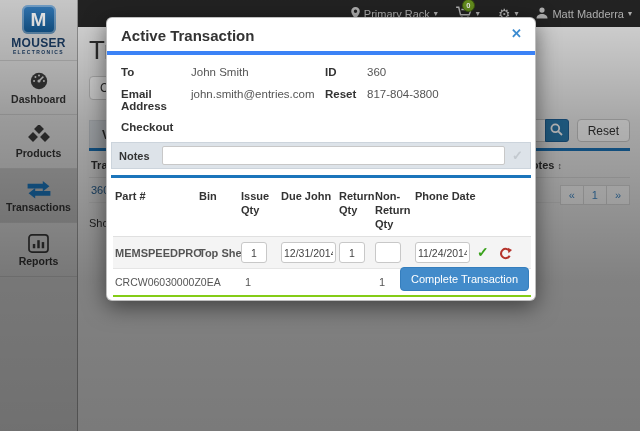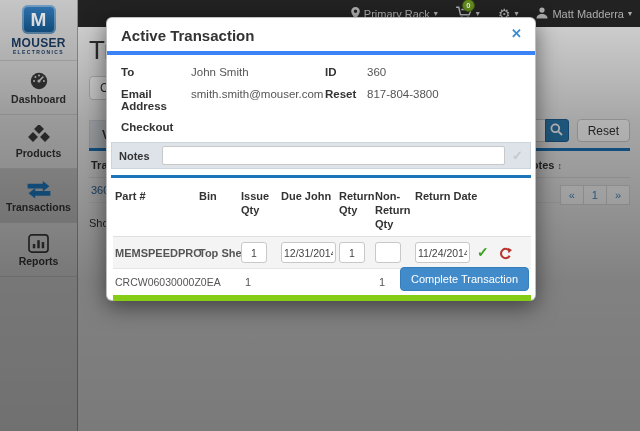--- a/index.html
+++ b/index.html
@@ -103,21 +103,21 @@
     font-size:11px;padding:0 4px;box-sizing:border-box;font-family:inherit;}
   .notes-check{color:#c3c9cf;font-weight:bold;font-size:13px;margin-left:7px;}
   .modal-blue-line{height:3px;background:#1b75bb;margin:6px 4px 0;}
   .mtable{width:418px;margin:0 6px;border-collapse:collapse;table-layout:fixed;font-size:11px;}
   .mtable th{
     text-align:left;font-weight:bold;color:#333;padding:12px 2px 5px;vertical-align:top;
     border-bottom:1px solid #e0e0e0;line-height:1.25;
   }
   .mtable td{padding:5px 2px;vertical-align:middle;color:#555;}
   .mtable tr.editing td{background:#f4f4f4;border-top:1px solid #e5e5e5;border-bottom:1px solid #e5e5e5;}
-  .mtable tr.readonly td{border-bottom:6px solid #84cc16;}
+  .mtable tr.readonly td{border-bottom:2px solid #84cc16;}
   .nowrap{white-space:nowrap;}
   .cell-part{font-weight:bold;color:#333;}
   .cell-part2{color:#666;font-size:10.5px;}
   .cell-input{
     height:21px;border:1px solid #c8c8c8;border-radius:3px;font-size:10.5px;
     padding:1px 2px;box-sizing:border-box;font-family:inherit;color:#444;background:#fff;
   }
   .inp-qty{width:26px;text-align:center;}
   .inp-date{width:55px;}
   .actions-cell{white-space:nowrap;}
@@ -282,21 +282,21 @@
     <button class="modal-close">✕</button>
   </div>
 
   <div class="detail-grid">
     <span class="d-label">To</span>
     <span>John Smith</span>
     <span class="d-label">ID</span>
     <span>360</span>
 
     <span class="d-label">Email Address</span>
-    <span>smith.smith@mouser.com</span>
+    <span>john.smith@entries.com</span>
     <span class="d-label">Reset</span>
     <span>817-804-3800</span>
 
     <span class="d-label">Checkout</span>
     <span></span>
       <span></span>
   </div>
 
   <div class="notes-bar">
     <span class="notes-label">Notes</span>
@@ -318,21 +318,21 @@
         <col style="width:56px">
     </colgroup>
     <thead>
       <tr>
         <th>Part #</th>
         <th>Bin</th>
         <th>Issue Qty</th>
         <th class="nowrap">Due John</th>
         <th>Return Qty</th>
         <th>Non-Return Qty</th>
-        <th class="nowrap">Return Date</th>
+        <th class="nowrap">Phone Date</th>
         <th></th>
       </tr>
     </thead>
     <tbody>
       <tr class="editing">
         <td class="cell-part nowrap">MEMSPEEDPRO</td>
         <td class="cell-part nowrap">Top Shelf</td>
         <td><input class="cell-input inp-qty" value="1" style=""></td>
         <td><input class="cell-input inp-date" value="12/31/2014" style=""></td>
         <td><input class="cell-input inp-qty" value="1" style=""></td>

